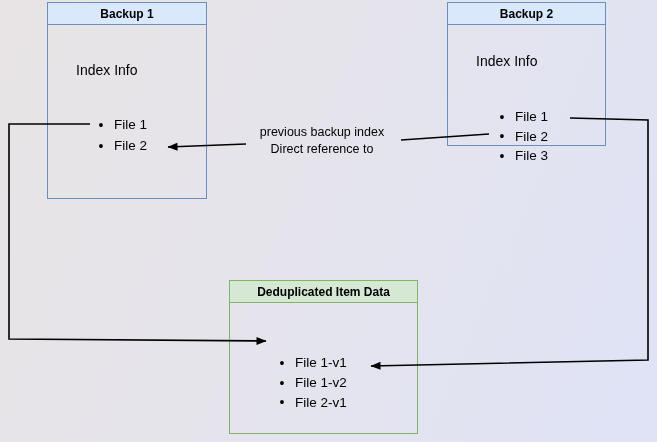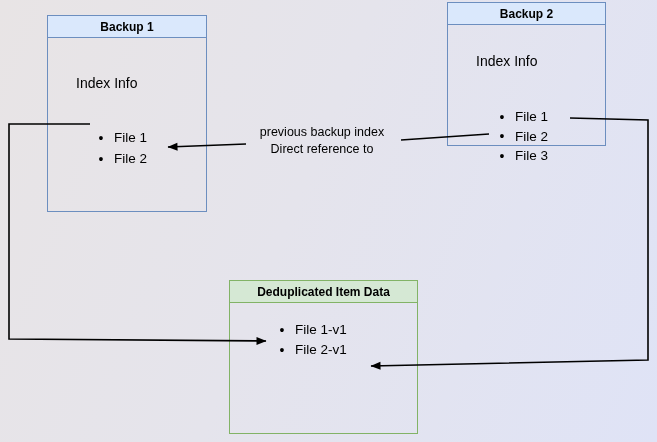--- a/index.html
+++ b/index.html
@@ -29,21 +29,21 @@
     text-align:center;font-size:12.5px;line-height:17px;z-index:6;
   }
   .arrows{position:absolute;inset:0;z-index:5;pointer-events:none;}
   .arrows path{stroke:var(--line,#000);stroke-width:1.6;fill:none;}
 </style>
 </head>
 <body>
 
 <div class="canvas">
 
-  <div class="box" style="left:47px;top:15px;width:160px;height:197px;">
+  <div class="box" style="left:47px;top:2px;width:160px;height:197px;">
     <div class="hdr">
       <span>Backup 1</span>
     </div>
     <div class="idx" style="left:28px;top:58px;">Index Info</div>
     <div class="list" style="left:48px;top:111px;--lh:21px;">
       <div class="row">
         <span class="blt"></span>
         <span>File 1</span>
       </div>
       <div class="row">
@@ -71,24 +71,28 @@
         <span class="blt"></span>
         <span>File 3</span>
       </div>
     </div>
   </div>
 
   <div class="box green" style="left:229px;top:280px;width:189px;height:154px;">
     <div class="hdr">
       <span>Deduplicated Item Data</span>
     </div>
-    <div class="list" style="left:47px;top:39px;--lh:19.7px;">
+    <div class="list" style="left:47px;top:72px;--lh:19.7px;">
       <div class="row">
         <span class="blt"></span>
         <span>File 1-v1</span>
+      </div>
+      <div class="row">
+        <span class="blt"></span>
+        <span>File 1-v2</span>
       </div>
       <div class="row">
         <span class="blt"></span>
         <span>File 2-v1</span>
       </div>
     </div>
   </div>
 
   <div class="annot">
     <div>previous backup index</div>

